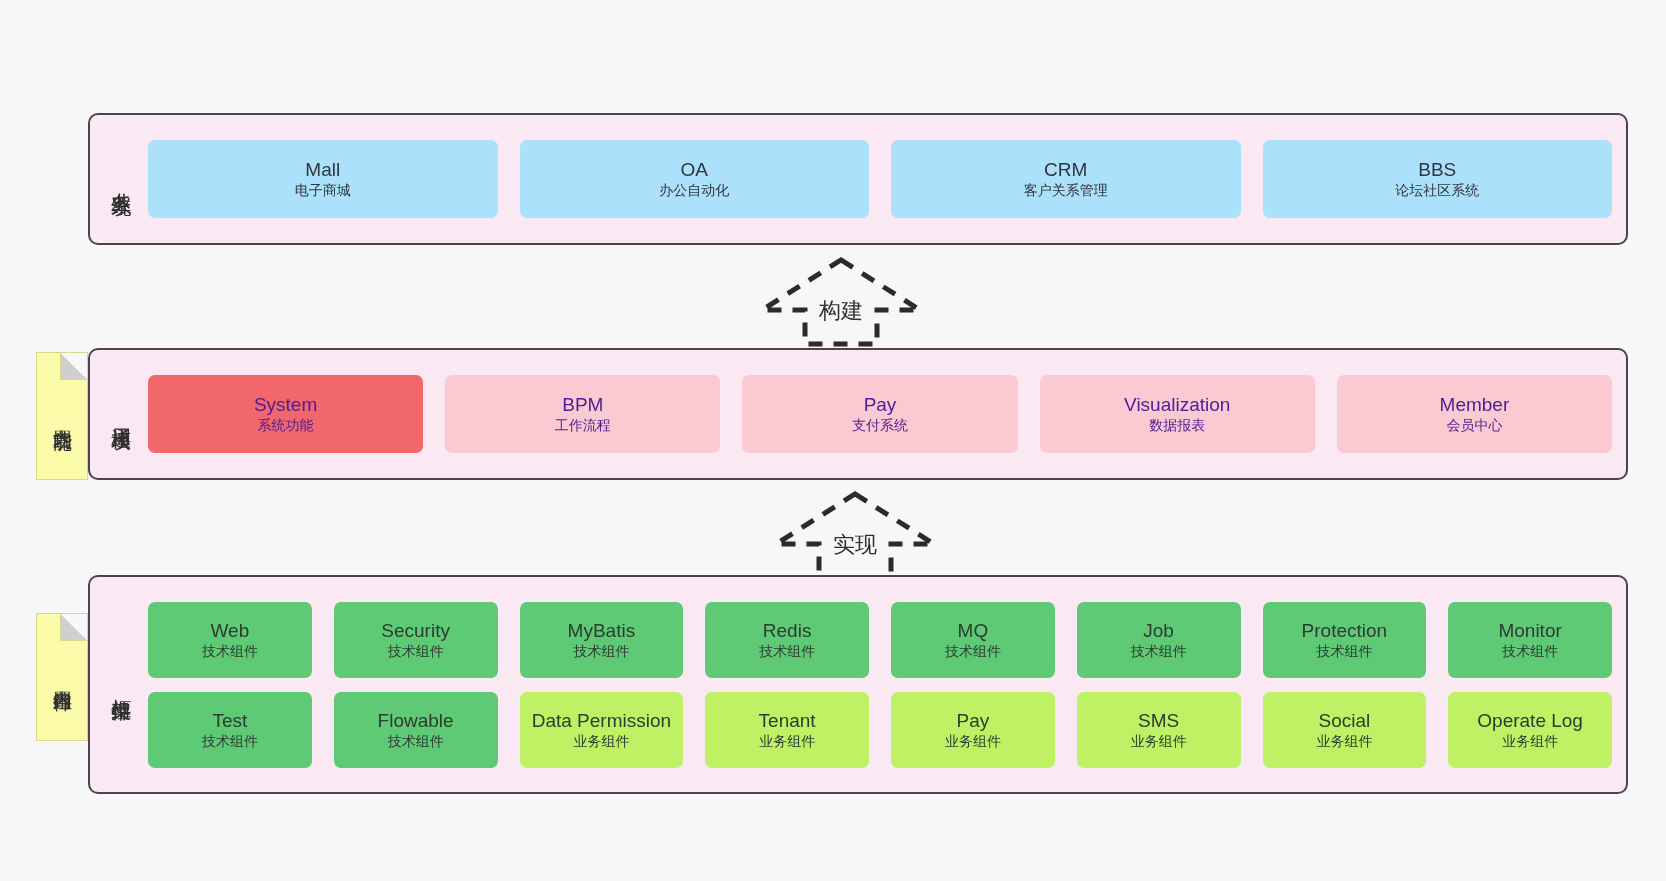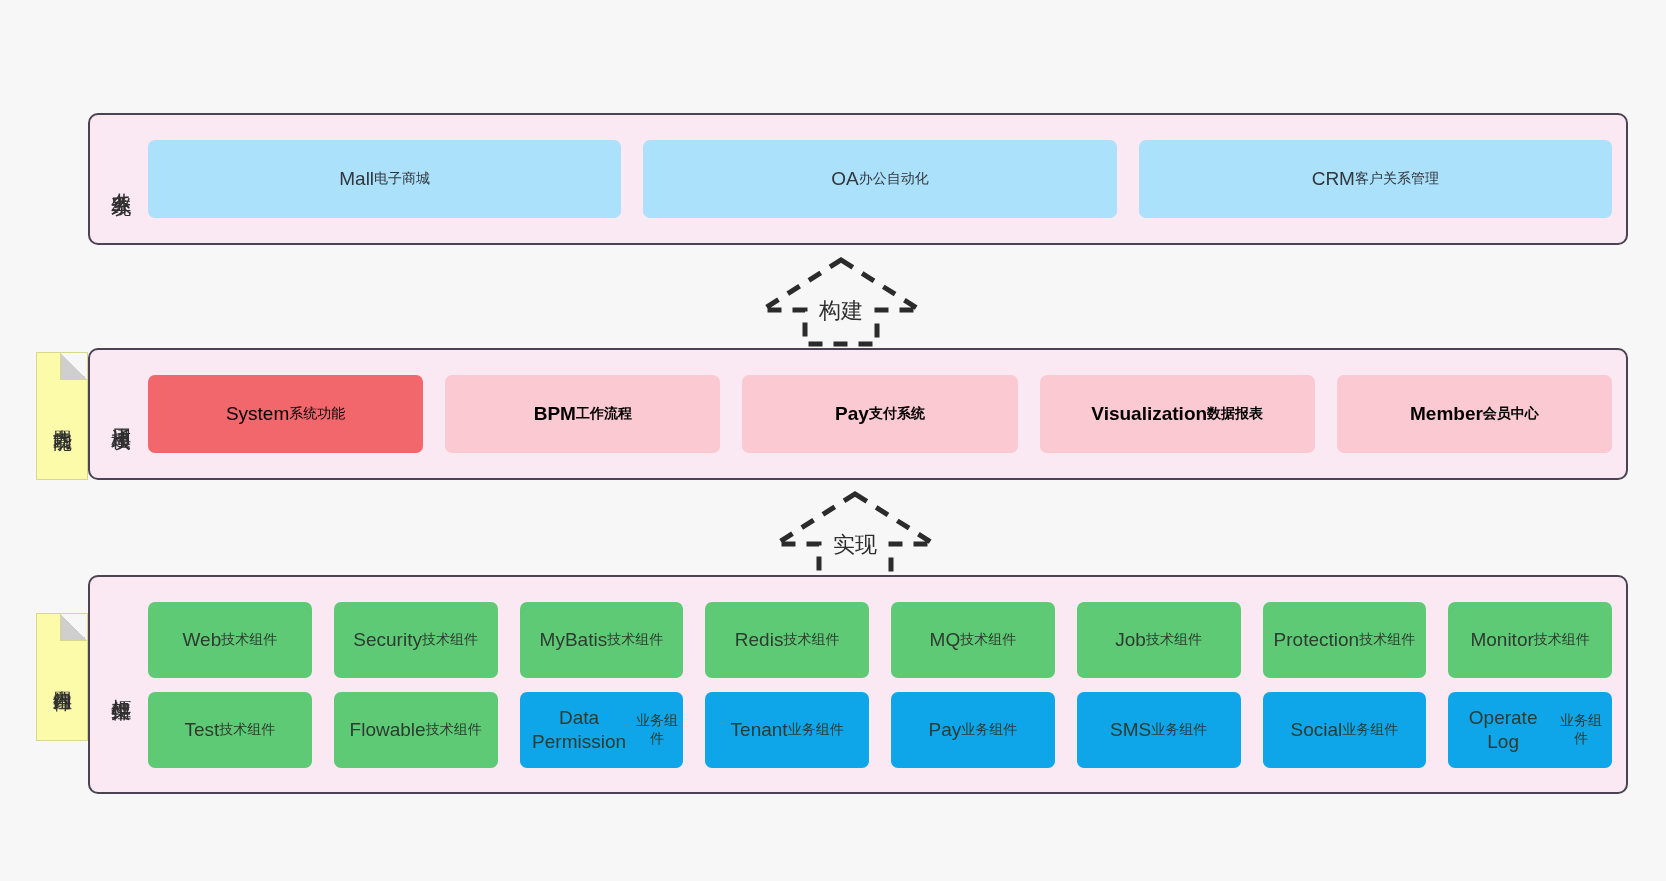--- a/index.html
+++ b/index.html
@@ -63,44 +63,44 @@
     display: flex;
     gap: 22px;
     align-items: stretch;
   }
 
   .cell {
     flex: 1 1 0;
     min-width: 0;
     border-radius: 7px;
     display: flex;
-    flex-direction: row;
+    flex-direction: column;
     align-items: center;
     justify-content: center;
     text-align: center;
     line-height: 1.26;
     padding: 6px 4px;
     box-sizing: border-box;
   }
   .cell .t1 { font-size: 19px; }
   .cell .t2 { font-size: 14px; }
 
   
   #layer-business  { left: 88px;  top: 113px; width: 1540px; height: 132px; }
   #layer-business .cell { height: 78px; background: #ace1fb; color: #30363c; }
 
   #layer-modules   { left: 88px;  top: 348px; width: 1540px; height: 132px; }
-  #layer-modules .cell { height: 78px; color: #000000; }
+  #layer-modules .cell { height: 78px; color: #4c1d95; }
   #layer-modules .cell.strong { background: #f1676b; }
-  #layer-modules .cell.soft   { background: #fbc9d2; font-weight: bold; }
+  #layer-modules .cell.soft   { background: #fbc9d2; }
 
   #layer-framework { left: 88px;  top: 575px; width: 1540px; height: 219px; }
   #layer-framework .cell { height: 76px; color: #2d3b30; }
   #layer-framework .cell.tech { background: #5fca75; }
-  #layer-framework .cell.biz  { background: #0ea5e9; }
+  #layer-framework .cell.biz  { background: #bef264; }
   #layer-framework .layer-body { gap: 14px; }
 
   
   .note {
     position: absolute;
     box-sizing: border-box;
     background: #fbfbaa;
     border: 1px solid #d8d88c;
     display: flex;
     align-items: center;
@@ -159,20 +159,24 @@
           <span class="t2">电子商城</span>
         </div>
         <div class="cell">
           <span class="t1">OA</span>
           <span class="t2">办公自动化</span>
         </div>
         <div class="cell">
           <span class="t1">CRM</span>
           <span class="t2">客户关系管理</span>
         </div>
+        <div class="cell">
+          <span class="t1">BBS</span>
+          <span class="t2">论坛社区系统</span>
+        </div>
       </div>
     </div>
   </div>
 
   <div class="arrow" id="arrow-build">
     <svg width="170" height="94" viewBox="0 0 170 94">
       <path d="M85 6 L164 56 L121 56 L121 90 L49 90 L49 56 L6 56 Z" fill="none" stroke="#2b2b2b" stroke-width="5" stroke-dasharray="14 11" stroke-linecap="butt" stroke-linejoin="miter"></path>
     </svg>
     <div class="arrow-label">构建</div>
   </div>

